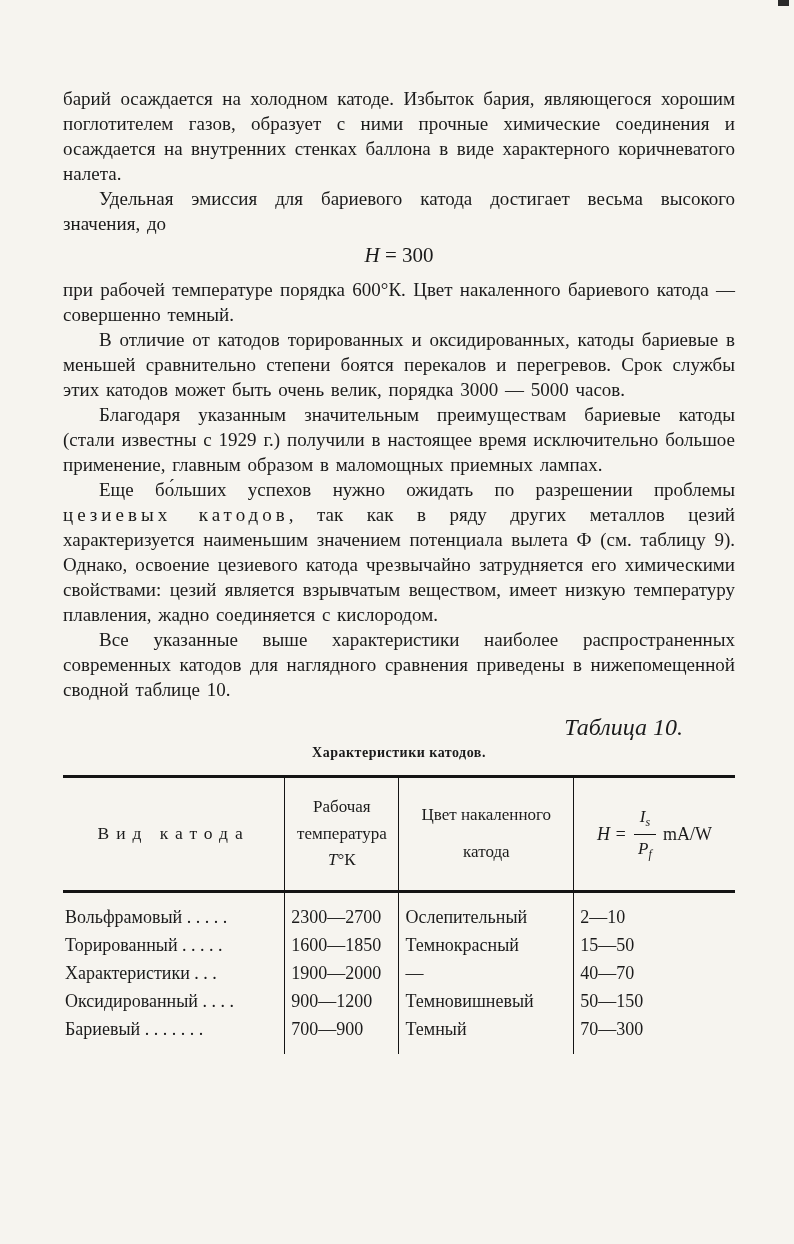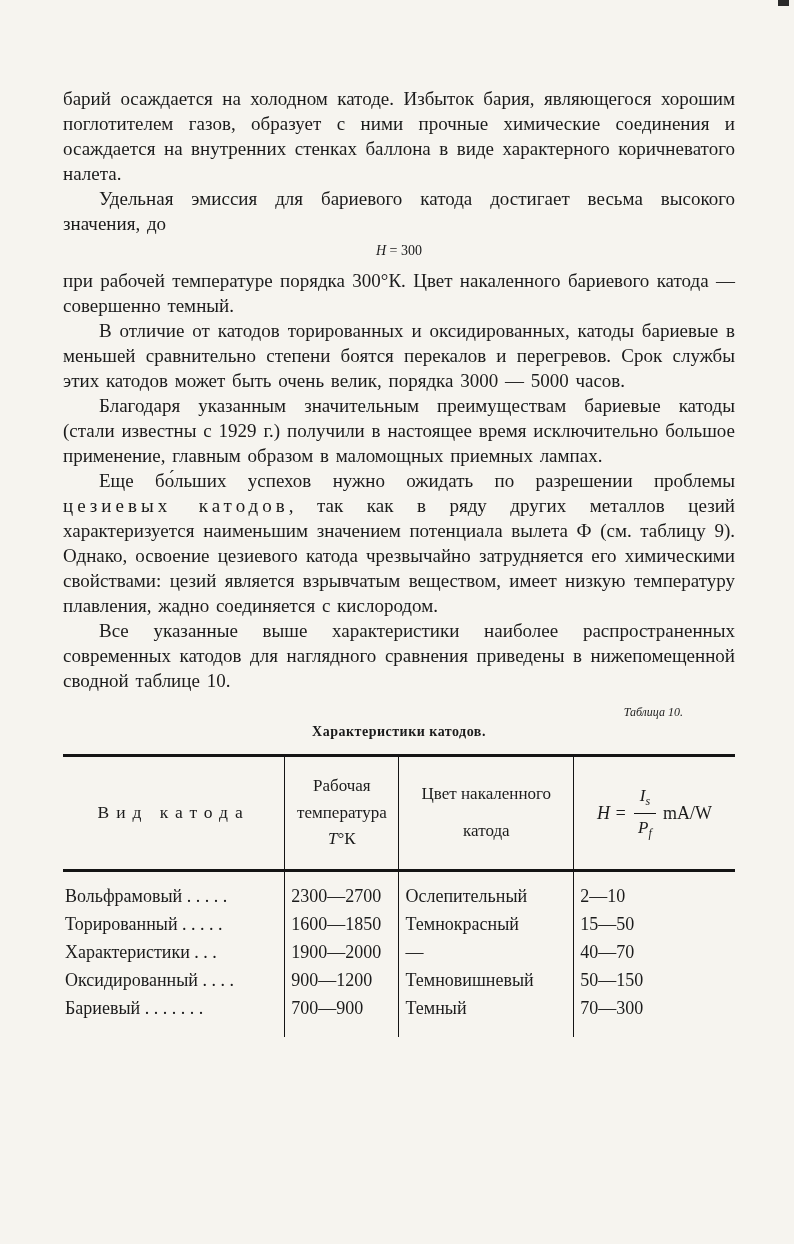--- a/index.html
+++ b/index.html
@@ -20,24 +20,24 @@
   .corner-mark { position: absolute; top: 0; right: 5px; width: 11px; height: 6px; background: #2a2a2a; }
   .para {
     margin: 0;
     text-indent: 36px;
     text-align: justify;
     font-size: 19px;
     line-height: 25px;
     word-spacing: 2px;
   }
   .para.noindent { text-indent: 0; }
-  .display-formula { text-align: center; font-size: 14px; margin: 7px 0 9px; }
+  .display-formula { text-align: center; font-size: 21px; margin: 7px 0 9px; }
   .it { font-style: italic; }
   .letterspaced { letter-spacing: 4px; }
-  .table-caption { text-align: right; font-style: italic; font-size: 12px; margin: 12px 52px 2px 0; }
+  .table-caption { text-align: right; font-style: italic; font-size: 24px; margin: 12px 52px 2px 0; }
   .table-title { text-align: center; font-weight: bold; font-size: 14px; margin: 4px 0 14px; letter-spacing: 0.5px; }
   table.cathode { width: 100%; border-collapse: collapse; border-top: 3px solid #141414; font-size: 18px; table-layout: fixed; }
   .cathode th, .cathode td { font-weight: normal; }
   .cathode thead th {
     border-bottom: 3px solid #141414;
     text-align: center; vertical-align: middle;
     height: 104px; padding: 4px 6px;
     font-size: 17px; line-height: 1.45;
   }
   .cathode .c1, .cathode .c2, .cathode .c3 { border-right: 1px solid #141414; }
@@ -59,21 +59,21 @@
 <body>
 
 <div class="page">
   <div class="corner-mark"></div>
 
   <p class="para noindent">барий осаждается на холодном катоде. Избыток бария, являющегося хорошим поглотителем газов, образует с ними прочные химические соединения и осаждается на внутренних стенках баллона в виде характерного коричневатого налета.</p>
   <p class="para">Удельная эмиссия для бариевого катода достигает весьма высокого значения, до</p>
 
   <div class="display-formula"><span class="it">H</span><span> = 300</span></div>
 
-  <p class="para noindent">при рабочей температуре порядка 300°К. Цвет накаленного бариевого катода — совершенно темный.</p>
+  <p class="para noindent">при рабочей температуре порядка 600°К. Цвет накаленного бариевого катода — совершенно темный.</p>
   <p class="para">В отличие от катодов торированных и оксидированных, катоды бариевые в меньшей сравнительно степени боятся перекалов и перегревов. Срок службы этих катодов может быть очень велик, порядка 3000 — 5000 часов.</p>
   <p class="para">Благодаря указанным значительным преимуществам бариевые катоды (стали известны с 1929 г.) получили в настоящее время исключительно большое применение, главным образом в маломощных приемных лампах.</p>
   <p class="para"><span>Еще бо́льших успехов нужно ожидать по разрешении проблемы </span><span class="letterspaced">цезиевых катодов</span><span>, так как в ряду других металлов цезий характеризуется наименьшим значением потенциала вылета Ф (см. таблицу 9). Однако, освоение цезиевого катода чрезвычайно затрудняется его химическими свойствами: цезий является взрывчатым веществом, имеет низкую температуру плавления, жадно соединяется с кислородом.</span></p>
   <p class="para">Все указанные выше характеристики наиболее распространенных современных катодов для наглядного сравнения приведены в нижепомещенной сводной таблице 10.</p>
 
   <div class="table-caption">Таблица 10.</div>
   <div class="table-title">Характеристики катодов.</div>
 
   <table class="cathode">
     <colgroup>

